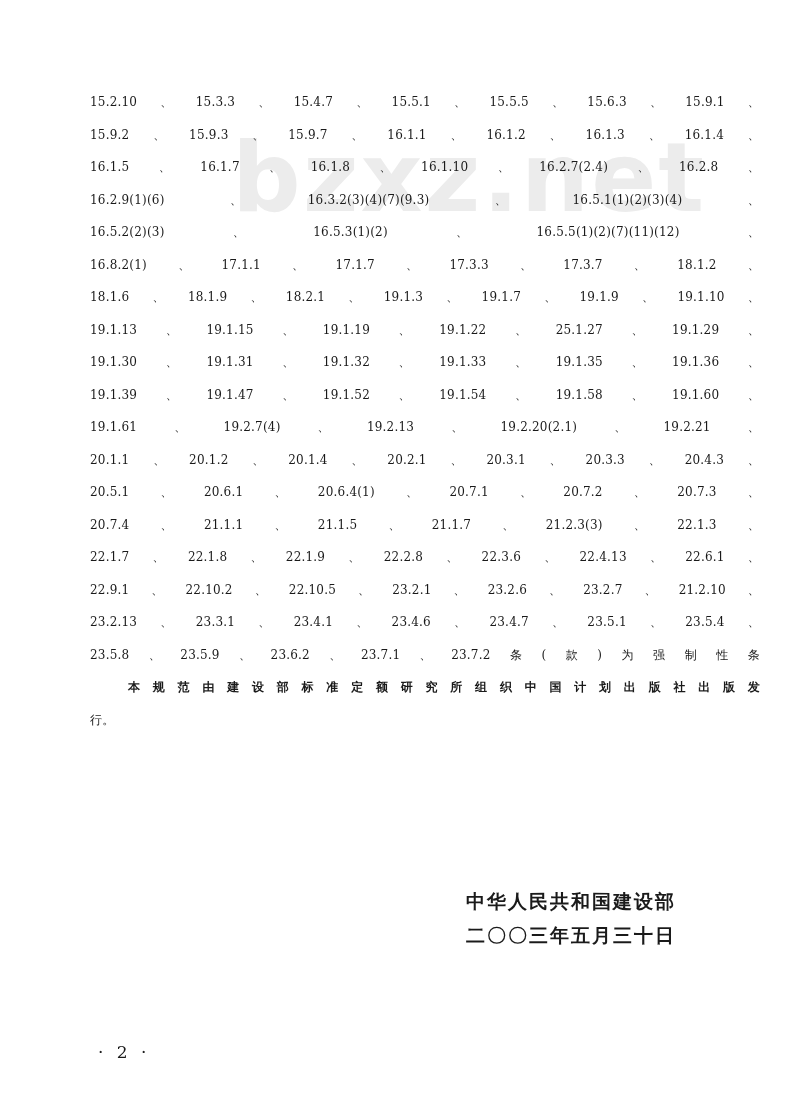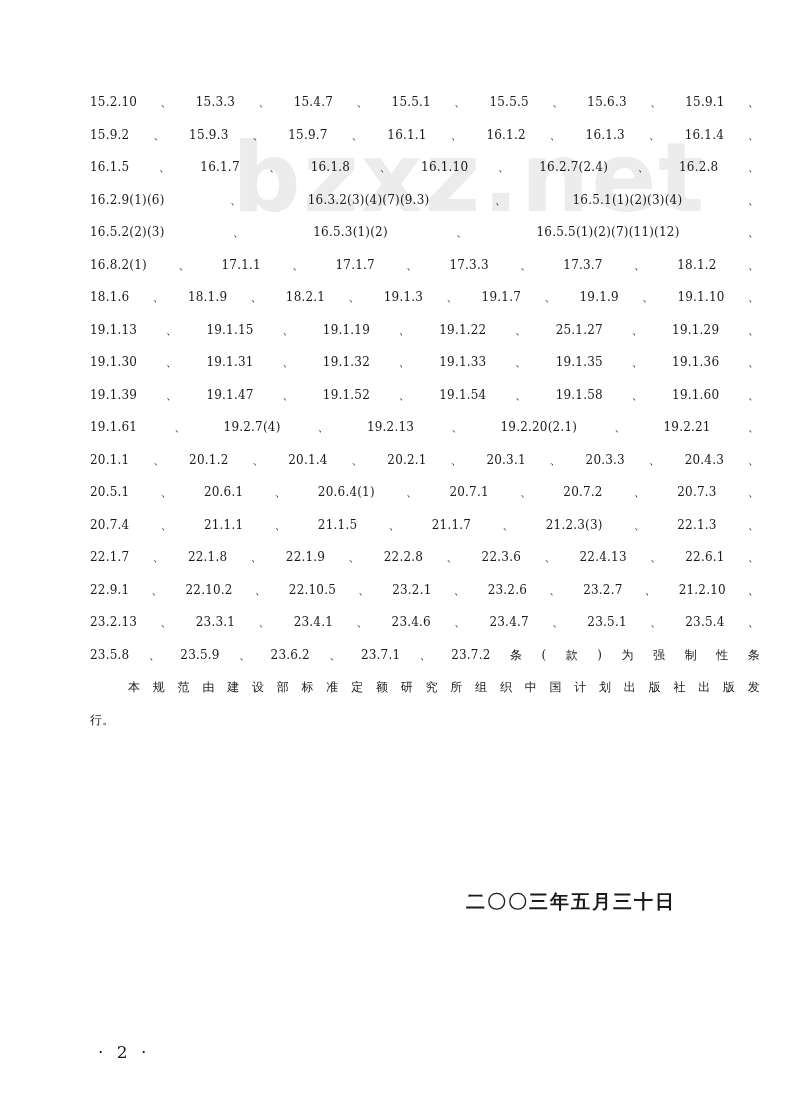--- a/index.html
+++ b/index.html
@@ -48,20 +48,21 @@
       white-space: nowrap;
       text-align: justify;
       text-align-last: justify;
       letter-spacing: 0.2px;
     }
     .line.last {
       text-align-last: left;
     }
     .para-indent {
       padding-left: 38px;
+      font-weight: bold;
     }
     .signature {
       position: absolute;
       left: 466px;
       top: 884px;
       z-index: 1;
       font-family: "DejaVu Sans", "Liberation Sans", sans-serif;
       font-weight: bold;
       font-size: 19px;
       letter-spacing: 2px;
@@ -103,18 +104,19 @@
     <div class="line">20.7.4、21.1.1、21.1.5、21.1.7、21.2.3(3)、22.1.3、</div>
     <div class="line">22.1.7、22.1.8、22.1.9、22.2.8、22.3.6、22.4.13、22.6.1、</div>
     <div class="line">22.9.1、22.10.2、22.10.5、23.2.1、23.2.6、23.2.7、21.2.10、</div>
     <div class="line">23.2.13、23.3.1、23.4.1、23.4.6、23.4.7、23.5.1、23.5.4、</div>
     <div class="line">23.5.8、23.5.9、23.6.2、23.7.1、23.7.2条(款)为强制性条</div>
     <div class="line para-indent">本规范由建设部标准定额研究所组织中国计划出版社出版发</div>
     <div class="line last">行。</div>
   </div>
 
   <div class="signature">
+    <div>中华人民共和国建设部</div>
     <div>二〇〇三年五月三十日</div>
   </div>
 
   <div class="page-number">· 2 ·</div>
 
 </div>
 
 </body></html>

